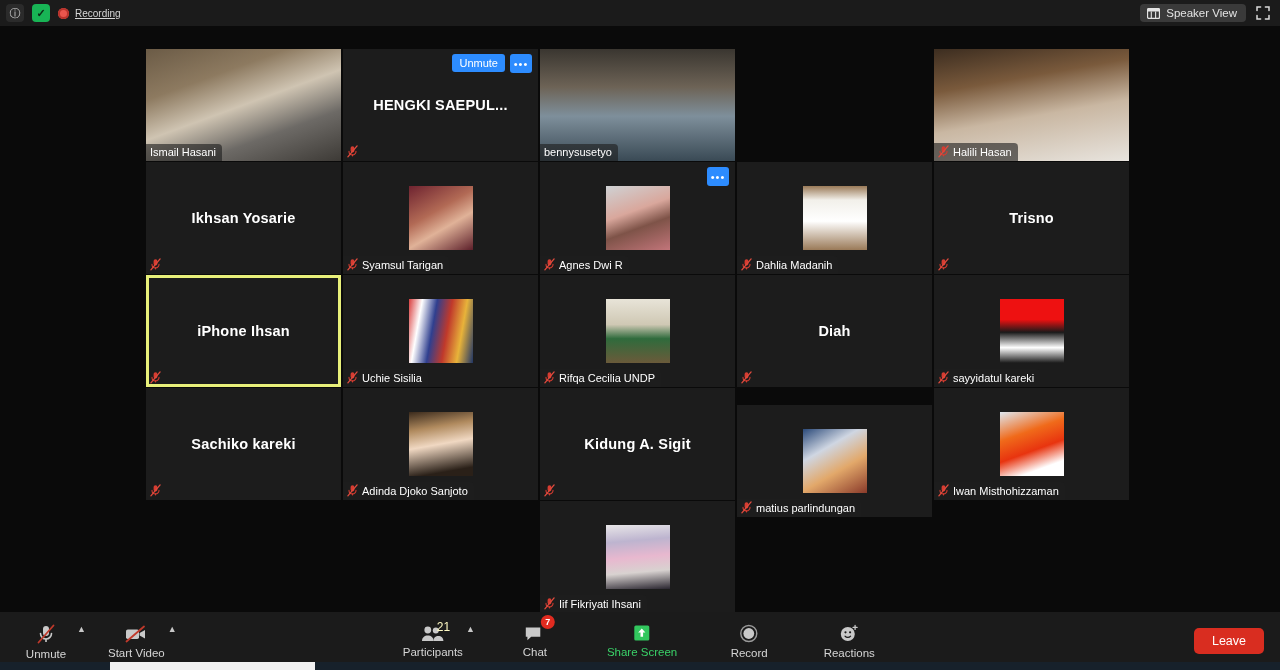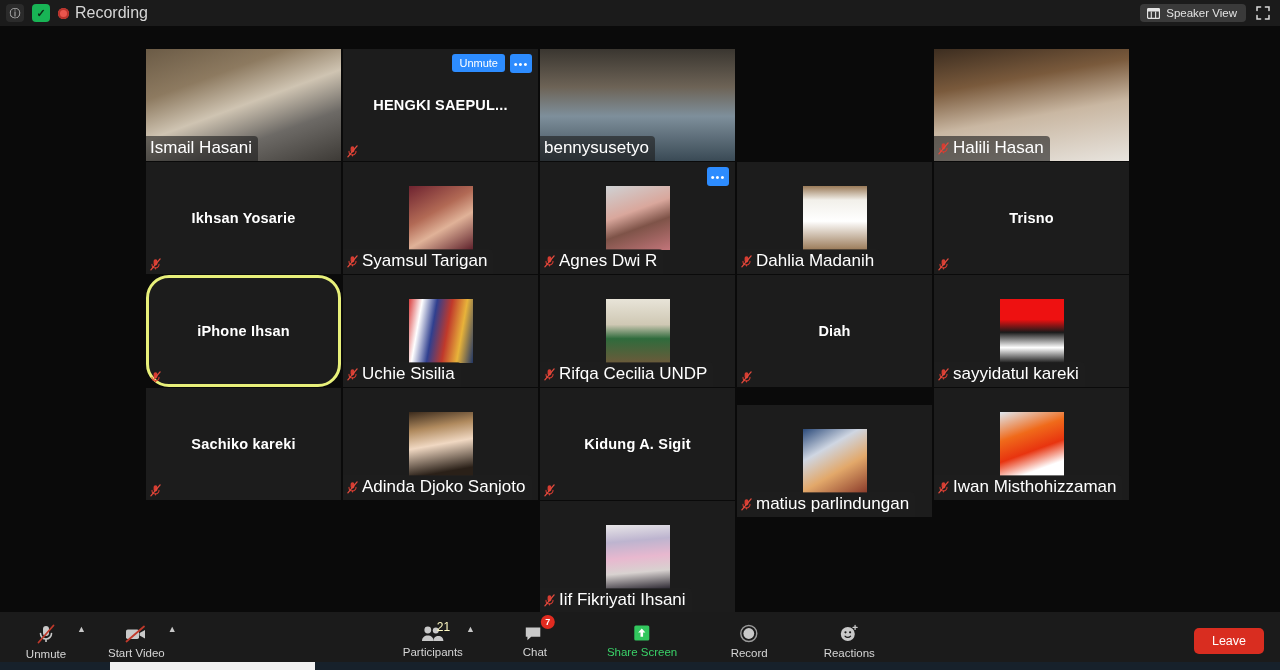--- a/index.html
+++ b/index.html
@@ -36,21 +36,21 @@
     background: #18b455; color: #0b2d16;
     display: flex; align-items: center; justify-content: center;
     font-size: 11px; line-height: 1; font-weight: bold;
   }
   .rec-group { display: flex; align-items: center; gap: 6px; }
   .rec-dot {
     width: 11px; height: 11px; border-radius: 50%;
     background: #e8554d;
     box-shadow: inset 0 0 0 2px #b8332c;
   }
-  .rec-label { color: #d6d6d6; font-size: 16px; }
+  .rec-label { color: #d6d6d6; font-size: 10px; text-decoration: underline; }
 
   .speaker-view {
     display: flex; align-items: center; gap: 6px;
     background: #3a3a3a; border-radius: 4px;
     padding: 3px 9px 3px 7px;
     color: #e4e4e4; font-size: 11.5px;
   }
   .sv-icon { display: block; }
   .fs-icon { display: block; }
 
@@ -90,21 +90,21 @@
   .tile-label {
     position: absolute; left: 0; bottom: 0;
     display: flex; align-items: center; gap: 4px;
     padding: 2px 6px 3px 4px;
     max-width: 100%;
     background: rgba(30,30,30,0.62);
     border-radius: 0 4px 0 0;
   }
   .tile-label.nobg { background: transparent; }
   .tile-label-text {
-    color: #ffffff; font-size: 17px;
+    color: #ffffff; font-size: 11px;
     white-space: nowrap; overflow: hidden; text-overflow: ellipsis;
   }
   .mute-ico { display: block; flex: 0 0 auto; }
 
   .unmute-chip {
     position: absolute; top: 5px; right: 33px;
     background: #2d8cff; color: #fff;
     font-size: 11px; border-radius: 3px;
     padding: 3px 7px; line-height: 1.1;
   }
@@ -297,21 +297,21 @@
         <div class="tile-name-center">Trisno</div>
         <div class="tile-label nobg">
           <svg width="11" height="13" viewBox="0 0 11 13" class="mute-ico">
             <rect x="3.6" y="1.2" width="3.8" height="6.2" rx="1.9" fill="#d63c31"></rect>
             <path d="M2 6.4a3.5 3.5 0 0 0 7 0" fill="none" stroke="#d63c31" stroke-width="1.1" stroke-linecap="round"></path>
             <line x1="5.5" y1="9.6" x2="5.5" y2="11.4" stroke="#d63c31" stroke-width="1.1"></line>
             <line x1="0.9" y1="11.8" x2="10.1" y2="0.9" stroke="#e04b3e" stroke-width="1.3" stroke-linecap="round"></line>
           </svg>
         </div>
       </div>
-      <div class="tile selected" style="left: 0px; top: 226px; width: 195px; height: 112px; border-radius: 23px;">
+      <div class="tile selected" style="left: 0px; top: 226px; width: 195px; height: 112px;">
         <div class="tile-name-center">iPhone Ihsan</div>
         <div class="tile-label nobg">
           <svg width="11" height="13" viewBox="0 0 11 13" class="mute-ico">
             <rect x="3.6" y="1.2" width="3.8" height="6.2" rx="1.9" fill="#d63c31"></rect>
             <path d="M2 6.4a3.5 3.5 0 0 0 7 0" fill="none" stroke="#d63c31" stroke-width="1.1" stroke-linecap="round"></path>
             <line x1="5.5" y1="9.6" x2="5.5" y2="11.4" stroke="#d63c31" stroke-width="1.1"></line>
             <line x1="0.9" y1="11.8" x2="10.1" y2="0.9" stroke="#e04b3e" stroke-width="1.3" stroke-linecap="round"></line>
           </svg>
         </div>
       </div>

